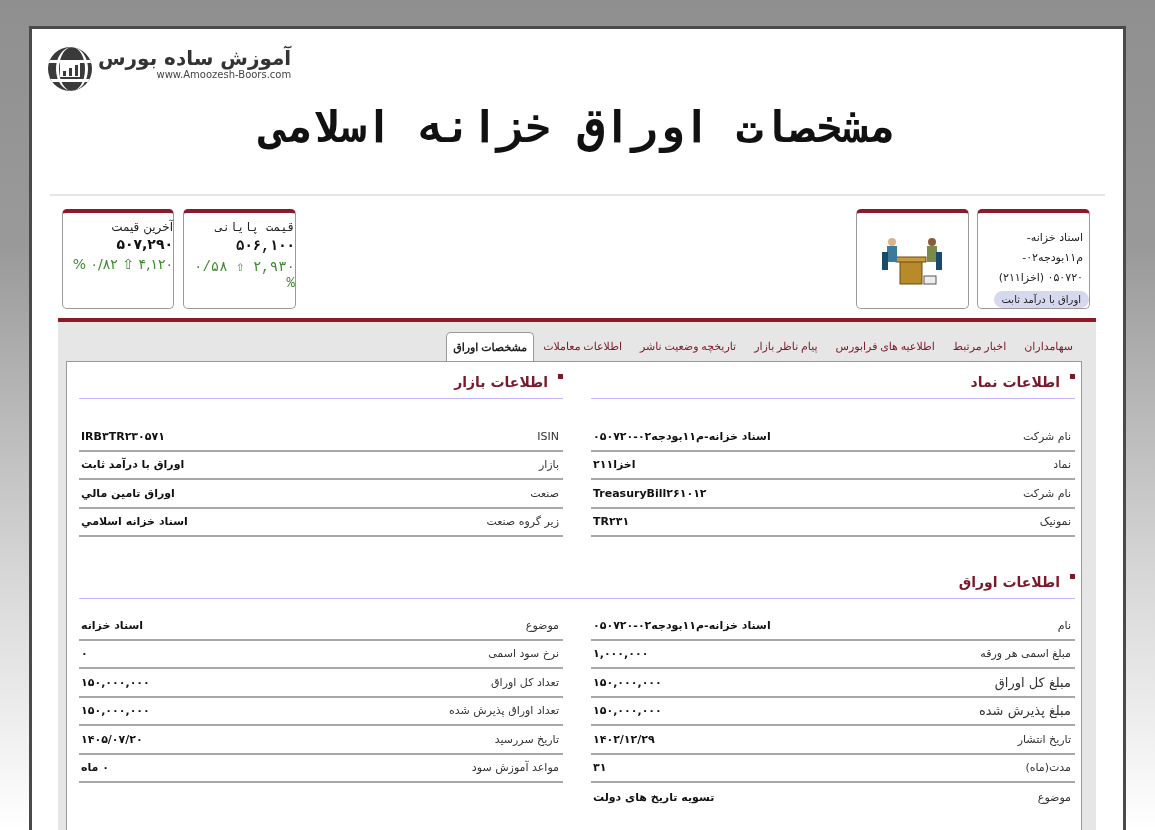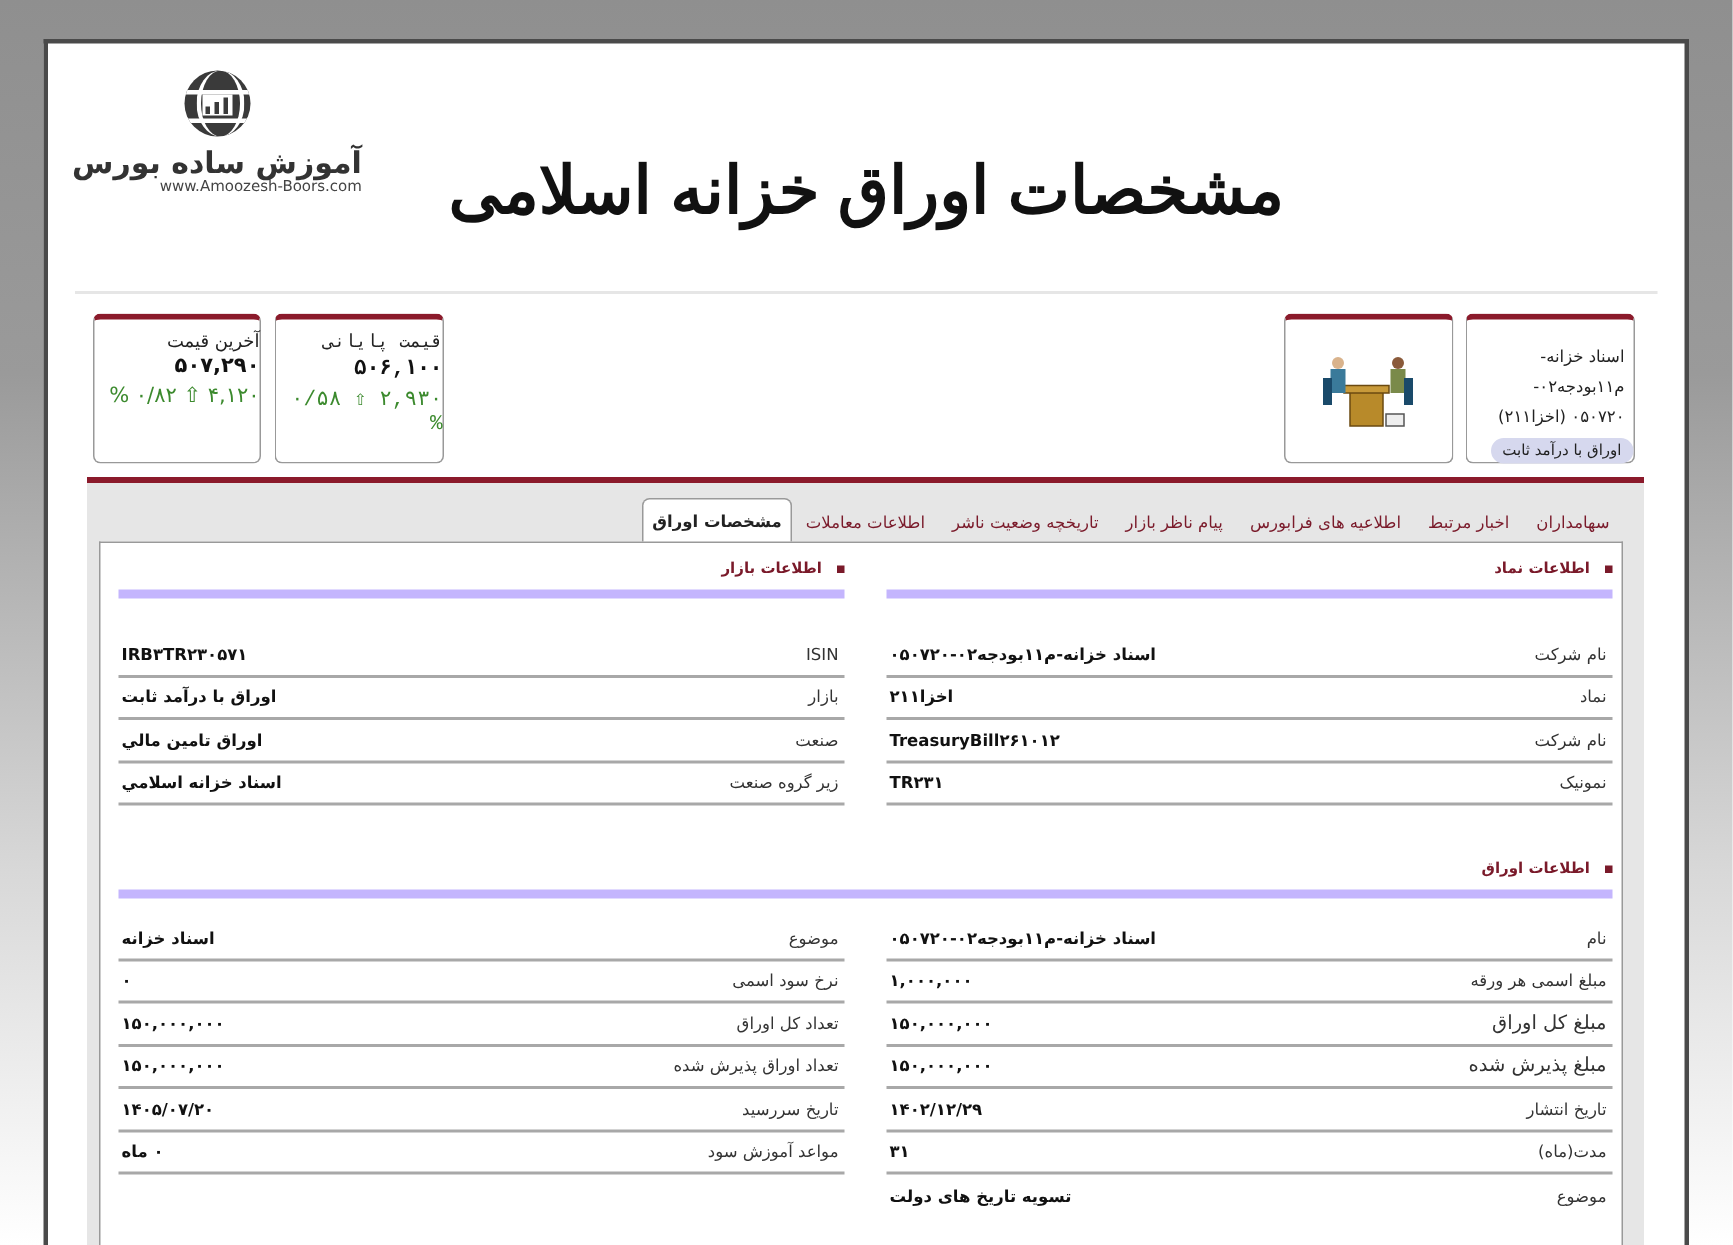--- a/index.html
+++ b/index.html
@@ -9,21 +9,21 @@
     font-family: "DejaVu Sans", sans-serif;
     position: relative;
   }
   .frame {
     position: absolute; left: 29px; top: 26px; width: 1097px; height: 804px;
     background: #fff;
     border-top: 3px solid #4a4a4a;
     border-left: 3px solid #4a4a4a;
     border-right: 3px solid #4a4a4a;
   }
-  .logo { position: absolute; left: 16px; top: 18px; display: flex; align-items: center; gap: 6px; flex-direction: column; }
+  .logo { position: absolute; left: 16px; top: 18px; display: flex; gap: 6px; }
   .logo-globe {
     width: 44px; height: 44px; border-radius: 50%; background: #3a3a3a; position: relative;
     overflow: hidden;
   }
   .logo-globe::before {
     content: ""; position: absolute; left: 8px; top: 0; width: 26px; height: 44px;
     border-left: 3px solid #fff; border-right: 3px solid #fff; border-radius: 50%;
   }
   .logo-globe::after {
     content: ""; position: absolute; left: 0; top: 13px; width: 44px; height: 16px;
@@ -33,21 +33,21 @@
     position: absolute; left: 12px; top: 16px; width: 20px; height: 14px; background: #fff; z-index: 2;
     display: flex; align-items: flex-end; justify-content: space-around; padding: 1px;
   }
   .logo-chart span { width: 3px; background: #3a3a3a; display: block; }
   .logo-text { display: flex; flex-direction: column; align-items: flex-end; }
   .logo-fa { font-size: 20px; font-weight: bold; color: #333; direction: rtl; line-height: 22px; }
   .logo-url { font-size: 10px; color: #444; line-height: 12px; font-family: "DejaVu Sans", sans-serif; }
   .main-title {
     position: absolute; left: 0; right: 0; top: 72px; text-align: center;
     font-size: 44px; font-weight: bold; color: #111; direction: rtl;
-    font-family: Liberation Sans, sans-serif; letter-spacing: -1px;
+    font-family: Liberation Mono, monospace; letter-spacing: -1px;
   }
   .title-sep { position: absolute; left: 18px; right: 18px; top: 165px; height: 2px; background: #e6e6e6; }
 
   .card {
     position: absolute; top: 180px; height: 100px; background: #fff;
     border: 1px solid #999; border-top: 4px solid #8b1a2b; border-radius: 5px;
     text-align: right; direction: rtl;
   }
   .card-title { font-size: 12px; color: #222; margin-top: 7px; }
   .card-value { font-size: 14px; font-weight: bold; color: #111; letter-spacing: 2px; margin-top: 2px; }
@@ -57,36 +57,37 @@
     display: inline-block; background: #d6d8ee; color: #222; font-size: 10px;
     border-radius: 10px; padding: 3px 8px; margin-top: 2px;
   }
   .illus { display: flex; align-items: center; justify-content: center; height: 100%; }
 
   .panel {
     position: absolute; left: 26px; top: 289px; width: 1038px; height: 515px;
     background: #e6e6e6; border-top: 4px solid #8b1a2b;
   }
   .tabs {
-    position: absolute; top: 10px; right: 14px; display: flex; flex-direction: row-reverse; align-items: flex-end;
+    position: absolute; top: 10px; right: 14px; display: flex; flex-direction: row-reverse; align-items: flex-start;
     direction: rtl;
+    font-family: Liberation Serif, serif;
   }
   .tab { font-size: 11px; color: #7a1a2a; padding: 8px 9px; white-space: nowrap; cursor: pointer; }
   .tab.active {
     background: #fff; border: 1px solid #999; border-bottom: none; border-radius: 5px 5px 0 0;
     font-weight: bold; color: #222; padding: 8px 6px 9px;
   }
   .content {
     position: absolute; left: 8px; right: 14px; top: 39px; bottom: 0;
     background: #fff; border: 1px solid #999; border-bottom: none;
   }
   .section { position: absolute; }
   .sec-head {
-    direction: rtl; font-size: 10px; font-weight: bold; color: #7a1a2a;
-    padding-bottom: 8px; border-bottom: 6px solid #c4b5fd; display: flex; align-items: center; gap: 6px;
+    direction: rtl; font-size: 14px; font-weight: bold; color: #7a1a2a;
+    padding-bottom: 8px; border-bottom: 1px solid #c4b5fd; display: flex; gap: 6px;
   }
   .sec-bullet { width: 5px; height: 5px; background: #7a1a2a; display: inline-block; margin-left: 4px; }
   .rows { margin-top: 24px; }
   .row {
     display: flex; justify-content: space-between; direction: rtl; height: 28.5px; align-items: center;
     border-bottom: 2px solid #a8a8a8; font-size: 11px;
   }
   .row .lbl { color: #333; padding-right: 4px; }
   .row .val { color: #111; font-weight: bold; padding-left: 2px; direction: rtl; }
   .row.big .lbl { font-size: 13px; }

